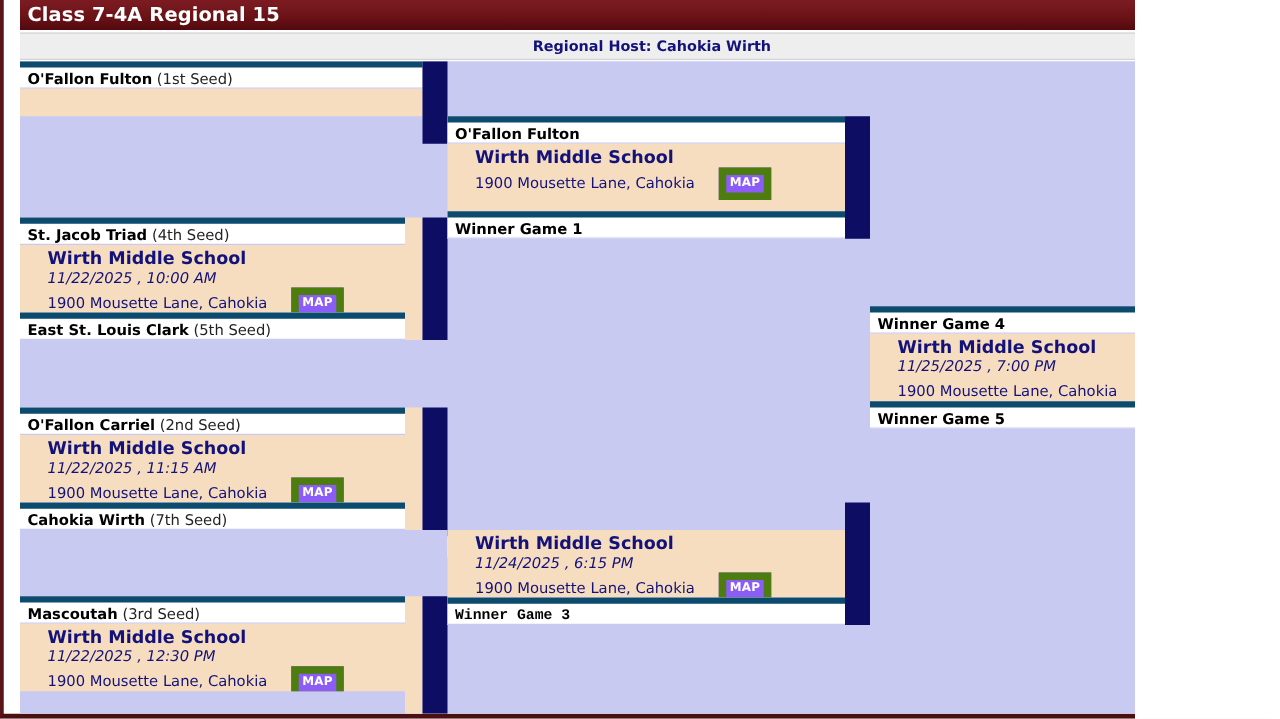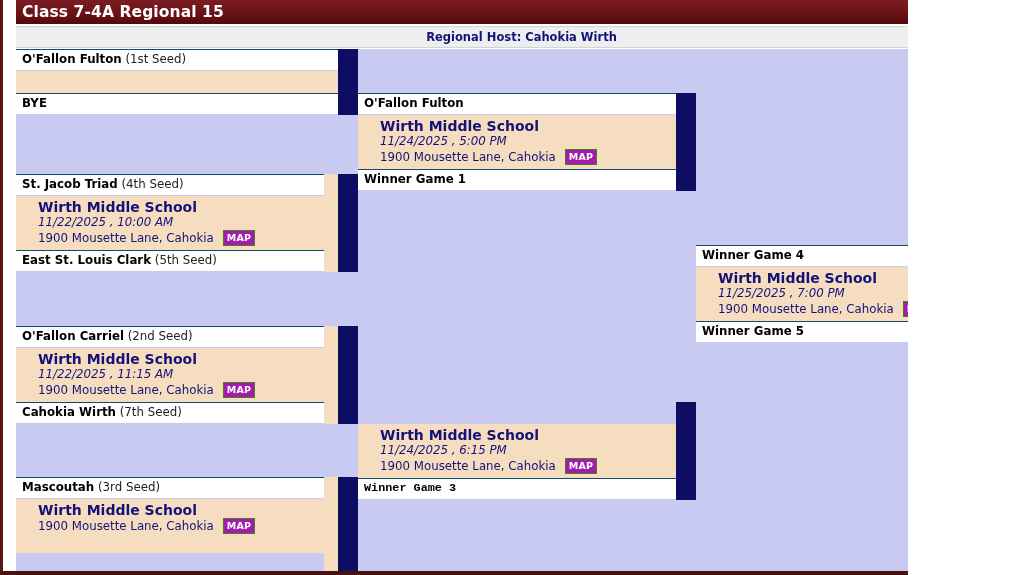--- a/index.html
+++ b/index.html
@@ -58,21 +58,21 @@
     width: 1011px; height: 522px;
     background: #c9caf2;
     overflow: hidden;
   }
 
   
   .cell { position: absolute; }
 
   .team {
     background: #ffffff;
-    border-top: 1px solid #0c4a6e;
+    border-top: 5px solid #0c4a6e;
     border-bottom: 1px solid #c9caf2;
     color: #000000;
     font-size: 11.8px;
     line-height: 18px;
     padding-left: 6px;
     white-space: nowrap;
     overflow: hidden;
   }
   .team .nm { font-weight: bold; }
   .team .sd { font-weight: normal; color: #222222; }
@@ -96,29 +96,29 @@
     line-height: 15px;
     white-space: nowrap;
   }
   .addr {
     font-size: 11.8px;
     line-height: 15px;
     white-space: nowrap;
   }
   .maplink {
     display: inline-block;
-    background: #a21caf;
+    background: #8b5cf6;
     color: #ffffff;
     font-size: 9.5px;
     font-weight: bold;
     line-height: 11px;
     padding: 1px 3px 2px 3px;
-    margin-left: 9px;
+    margin-left: 19px;
     vertical-align: 1px;
-    border: 1px solid #4d7c0f;
+    border: 6px solid #4d7c0f;
     letter-spacing: 0.2px;
   }
 
   
   .conn {
     background: #0d0d63;
   }
   
   .tanstrip { background: #f7ddbf; }
 </style>
@@ -131,24 +131,20 @@
 
   <div class="subheader">Regional Host: Cahokia Wirth</div>
 
   <div class="bracket">
 
     <div class="cell team" style="left:0px; top:0px; width:322px; height:22px;">
       <span class="nm">O'Fallon Fulton</span>
       <span class="sd"> (1st Seed)</span>
     </div>
     <div class="cell gamebox empty" style="left:0px; top:22px; width:322px; height:22px;"></div>
-    <div class="cell team" style="left:0px; top:44px; width:322px; height:22px;">
-      <span class="nm">BYE</span>
-      <span class="sd"></span>
-    </div>
 
     <div class="cell conn" style="left:322px; top:0px; width:20px; height:66px;"></div>
 
     <div class="cell team" style="left:0px; top:125px; width:308px; height:22px;">
       <span class="nm">St. Jacob Triad</span>
       <span class="sd"> (4th Seed)</span>
     </div>
     <div class="cell gamebox" style="left:0px; top:147px; width:322px; height:54px;">
       <div class="venue">Wirth Middle School</div>
       <div class="when">11/22/2025 , 10:00 AM</div>
@@ -180,33 +176,33 @@
     </div>
     <div class="cell tanstrip" style="left:308px; top:277px; width:14px; height:98px;"></div>
     <div class="cell conn" style="left:322px; top:277px; width:20px; height:98px;"></div>
 
     <div class="cell team" style="left:0px; top:428px; width:308px; height:22px;">
       <span class="nm">Mascoutah</span>
       <span class="sd"> (3rd Seed)</span>
     </div>
     <div class="cell gamebox" style="left:0px; top:450px; width:322px; height:54px;">
       <div class="venue">Wirth Middle School</div>
+      <div class="when">11/22/2025 , 12:30 PM</div>
       <div class="addr">
         <span>1900 Mousette Lane, Cahokia</span><span class="maplink">MAP</span>
       </div>
     </div>
     <div class="cell tanstrip" style="left:308px; top:428px; width:14px; height:98px;"></div>
     <div class="cell conn" style="left:322px; top:428px; width:20px; height:98px;"></div>
 
     <div class="cell team" style="left:342px; top:44px; width:318px; height:22px;">
       <span class="nm">O'Fallon Fulton</span>
     </div>
     <div class="cell gamebox" style="left:342px; top:66px; width:318px; height:54px;">
       <div class="venue">Wirth Middle School</div>
-      <div class="when">11/24/2025 , 5:00 PM</div>
       <div class="addr">
         <span>1900 Mousette Lane, Cahokia</span><span class="maplink">MAP</span>
       </div>
     </div>
     <div class="cell team" style="left:342px; top:120px; width:318px; height:22px;">
       <span class="nm">Winner Game 1</span>
     </div>
     <div class="cell conn" style="left:660px; top:44px; width:20px; height:98px;"></div>
 
     <div class="cell team" style="left:342px; top:353px; width:318px; height:22px;margin-top:22px;">

